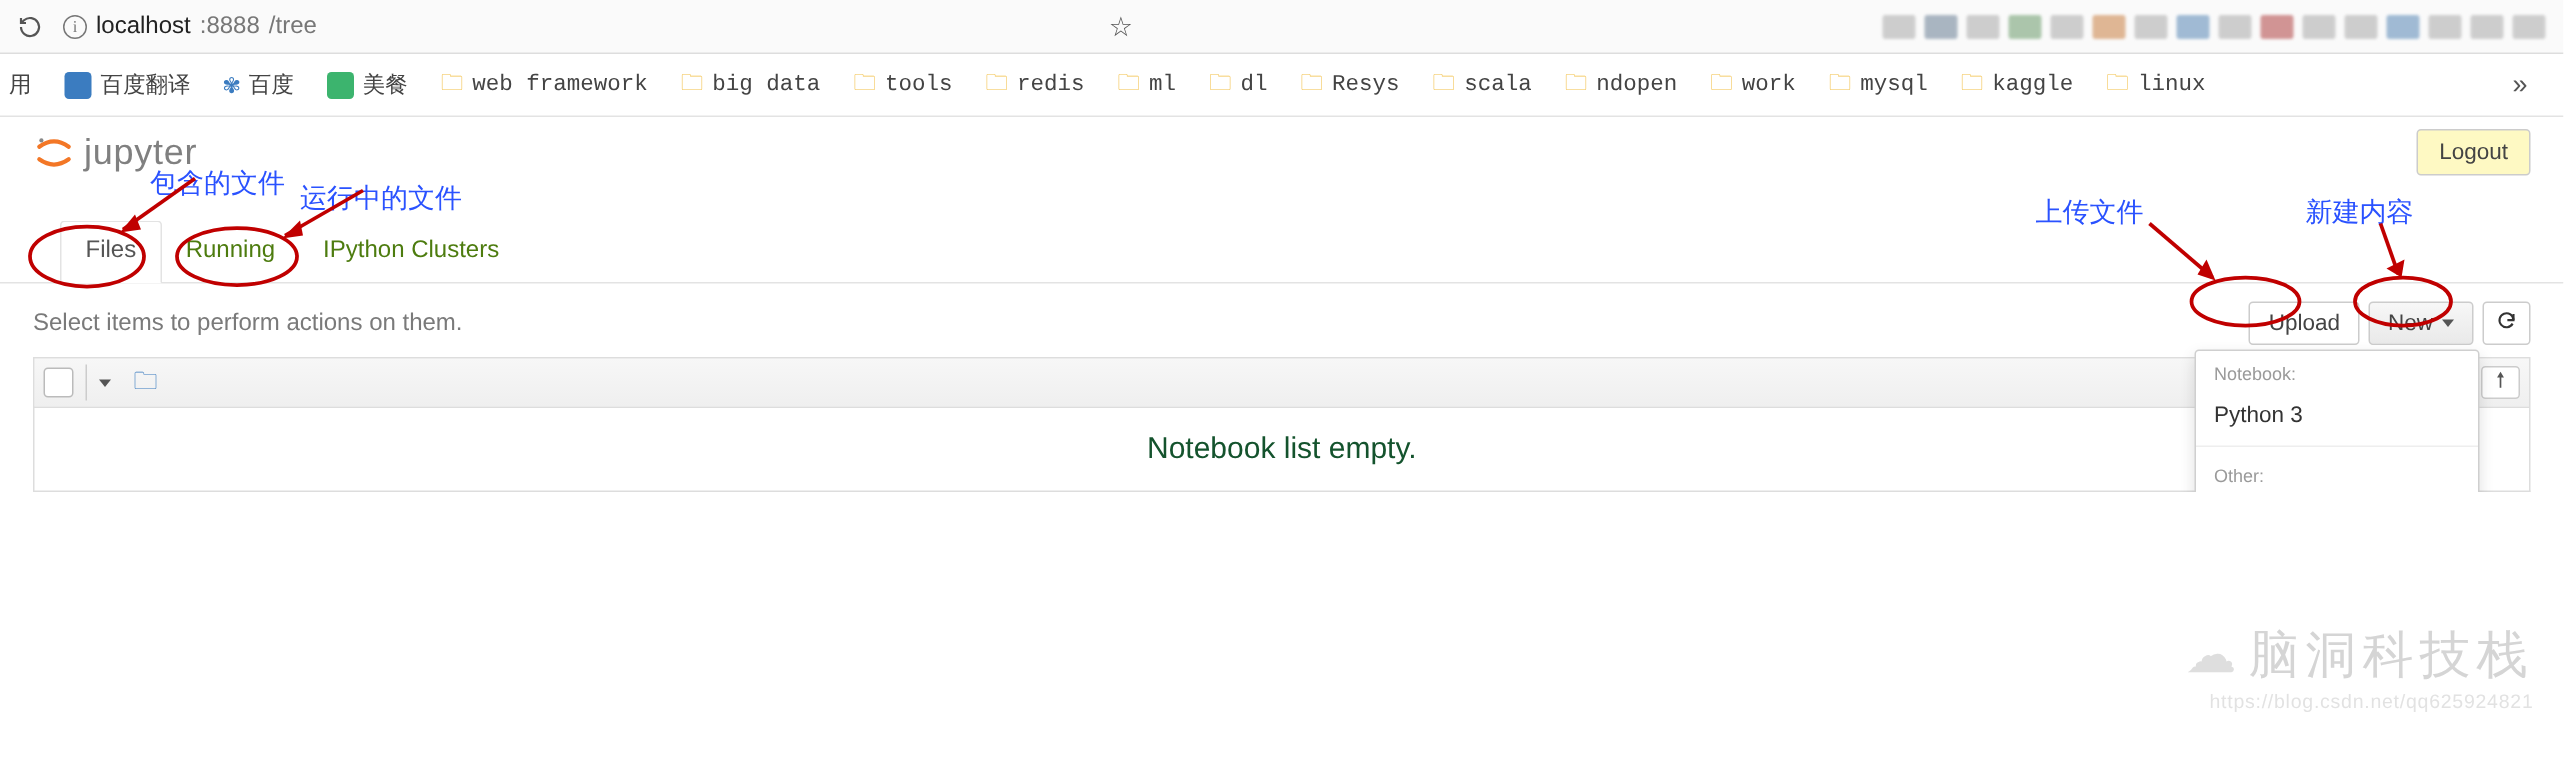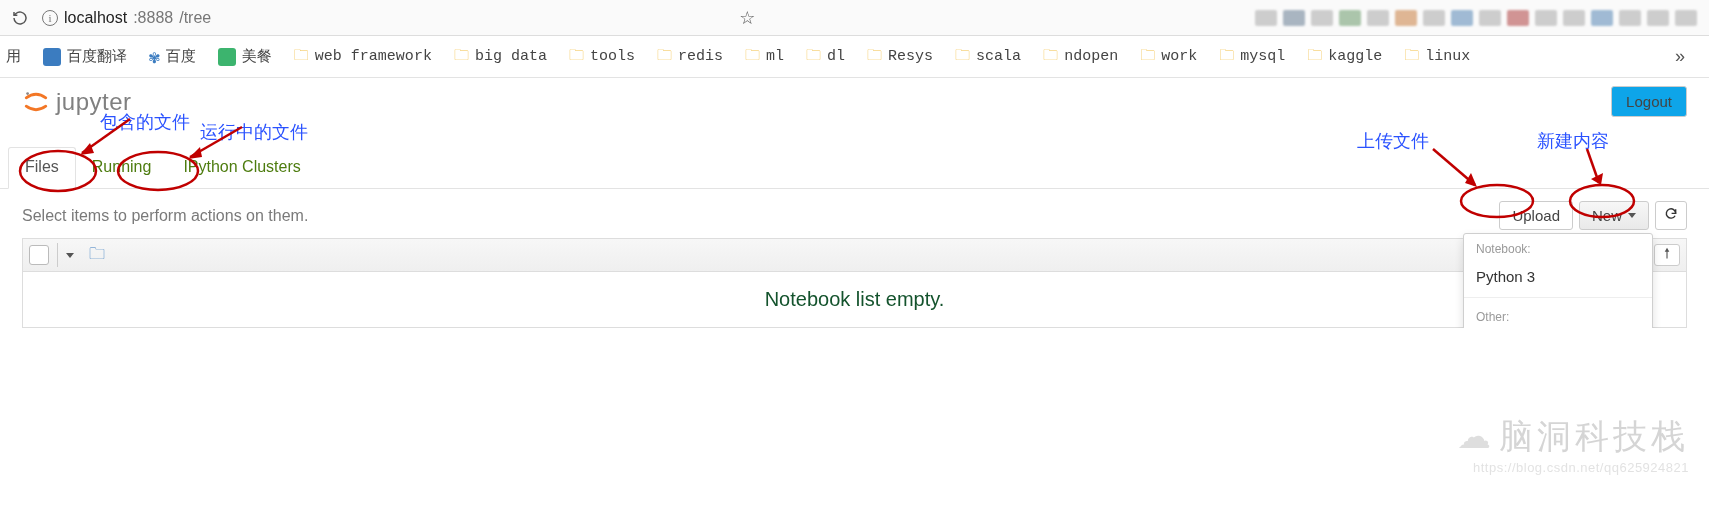--- a/index.html
+++ b/index.html
@@ -21,29 +21,29 @@
   .bm { display:flex; align-items:center; gap:6px; white-space:nowrap;font-family:Liberation Mono, monospace; }
   .bm .folder-icon { color:#f3c24e; }
   .bm .sq { width:18px; height:18px; border-radius:3px; display:inline-block; }
   .bm-overflow { margin-left:auto; color:#555; font-size:18px; padding-right:18px; }
 
   
   .jp-header { display:flex; align-items:center; padding:8px 22px 2px 22px; position:relative;gap:32px; }
   .jp-logo { display:flex; align-items:center; gap:6px; font-size:24px; color:#888; }
   .jp-logo .word { font-family: "Segoe UI", Arial, sans-serif; letter-spacing:.5px; color:#808080; }
   .jp-logo svg { display:block; }
-  .logout { margin-left:auto; border:1px solid #ccc; background:#0ea5e9; padding:6px 14px; border-radius:3px; font-size:15px; color:#444; }
+  .logout { margin-left:auto; border:1px solid #ccc; background:#fef9c3; padding:6px 14px; border-radius:3px; font-size:15px; color:#444; }
 
   
   .anno { position:absolute; color:#2a52ff; font-size:18px; pointer-events:none; white-space:nowrap; }
   svg.overlay { position:absolute; pointer-events:none; }
 
   
   .tabs-wrap { position:relative; }
-  .tabs { display:flex; align-items:flex-end; padding:0 8px; border-bottom:1px solid #e3e3e3; margin-top:28px; gap:0; font-size:16px; }
+  .tabs { display:flex; align-items:flex-end; padding:0 40px; border-bottom:1px solid #e3e3e3; margin-top:28px; gap:0; font-size:16px; }
   .tab { padding:10px 16px 12px 16px; color:#4d7c0f; cursor:pointer; }
   .tab.active { color:#555; border:1px solid #e3e3e3; border-bottom:1px solid #fff; border-radius:3px 3px 0 0; margin-bottom:-1px; background:#fff; }
 
   
   .toolbar { display:flex; align-items:center; padding:12px 22px 8px 22px; position:relative; }
   .hint { color:#7a7a7a; font-size:16px; }
   .toolbar-right { margin-left:auto; display:flex; align-items:center; gap:6px; }
   .btn { border:1px solid #ccc; background:#fff; padding:5px 12px; border-radius:3px; font-size:15px; color:#444; display:flex; align-items:center; gap:6px; }
   .btn.new { background:linear-gradient(#f7f7f7,#e9e9e9); }
   .caret-down { width:0; height:0; border-left:4px solid transparent; border-right:4px solid transparent; border-top:5px solid #555; display:inline-block; }

